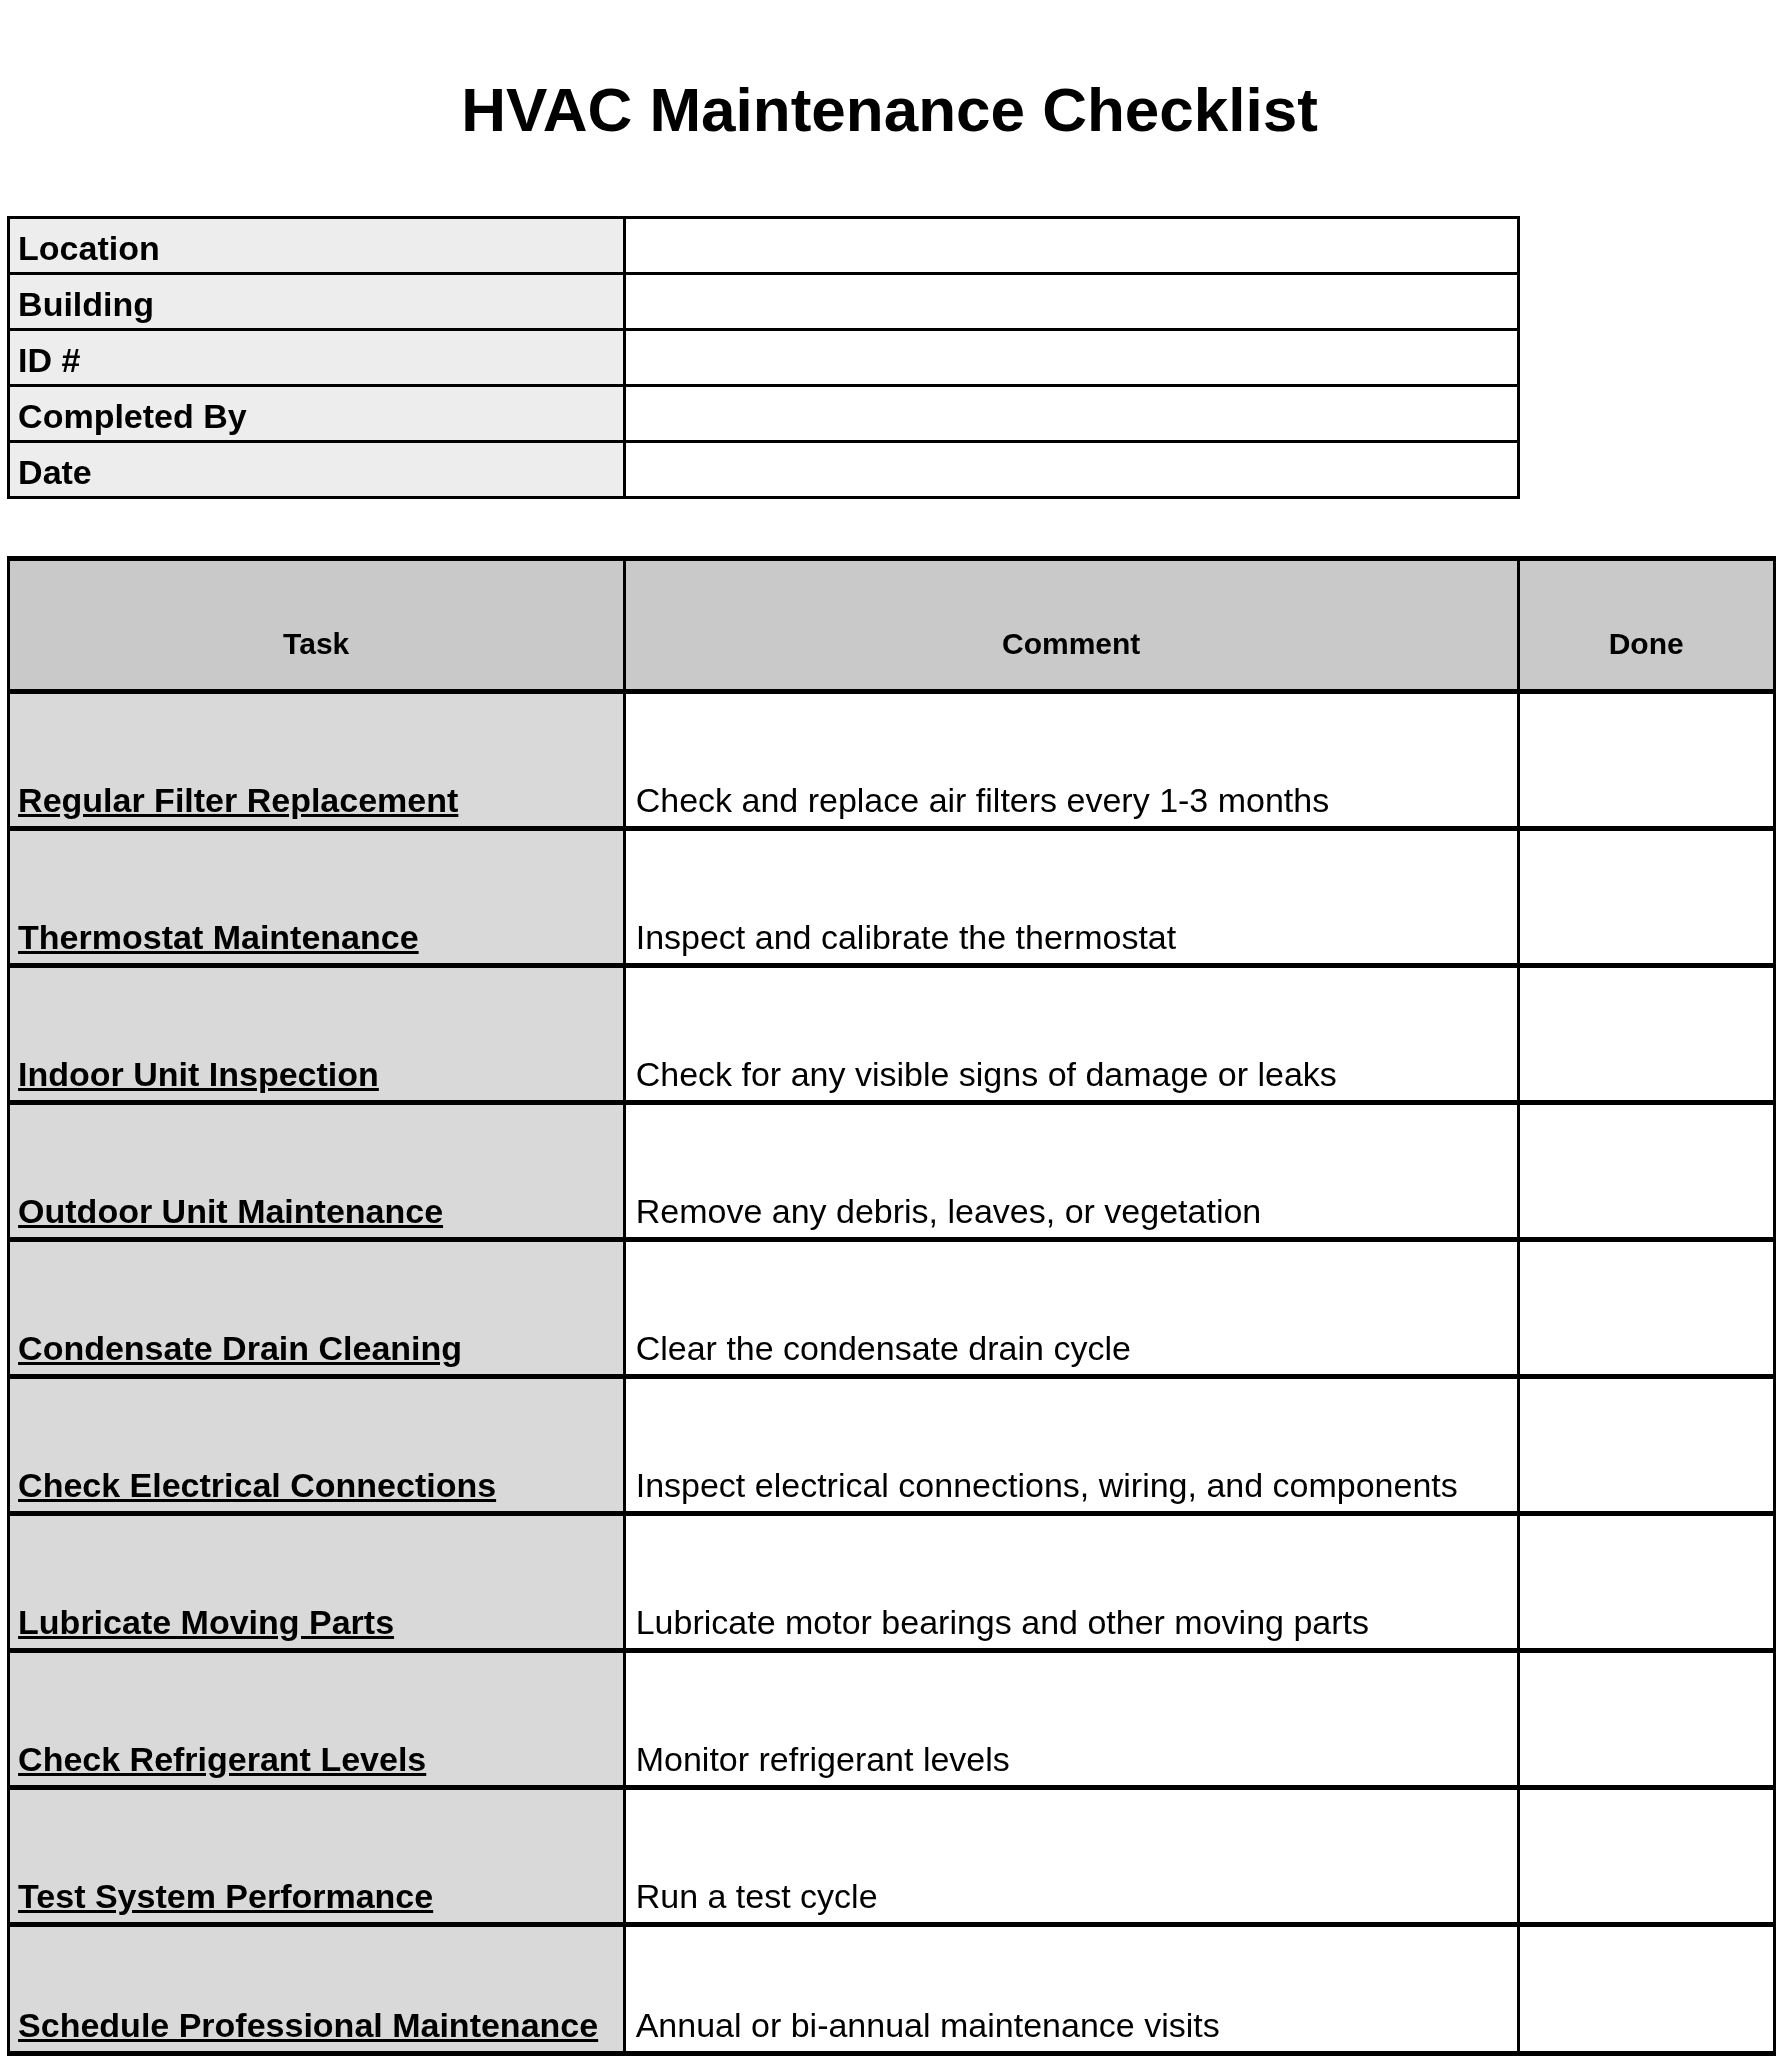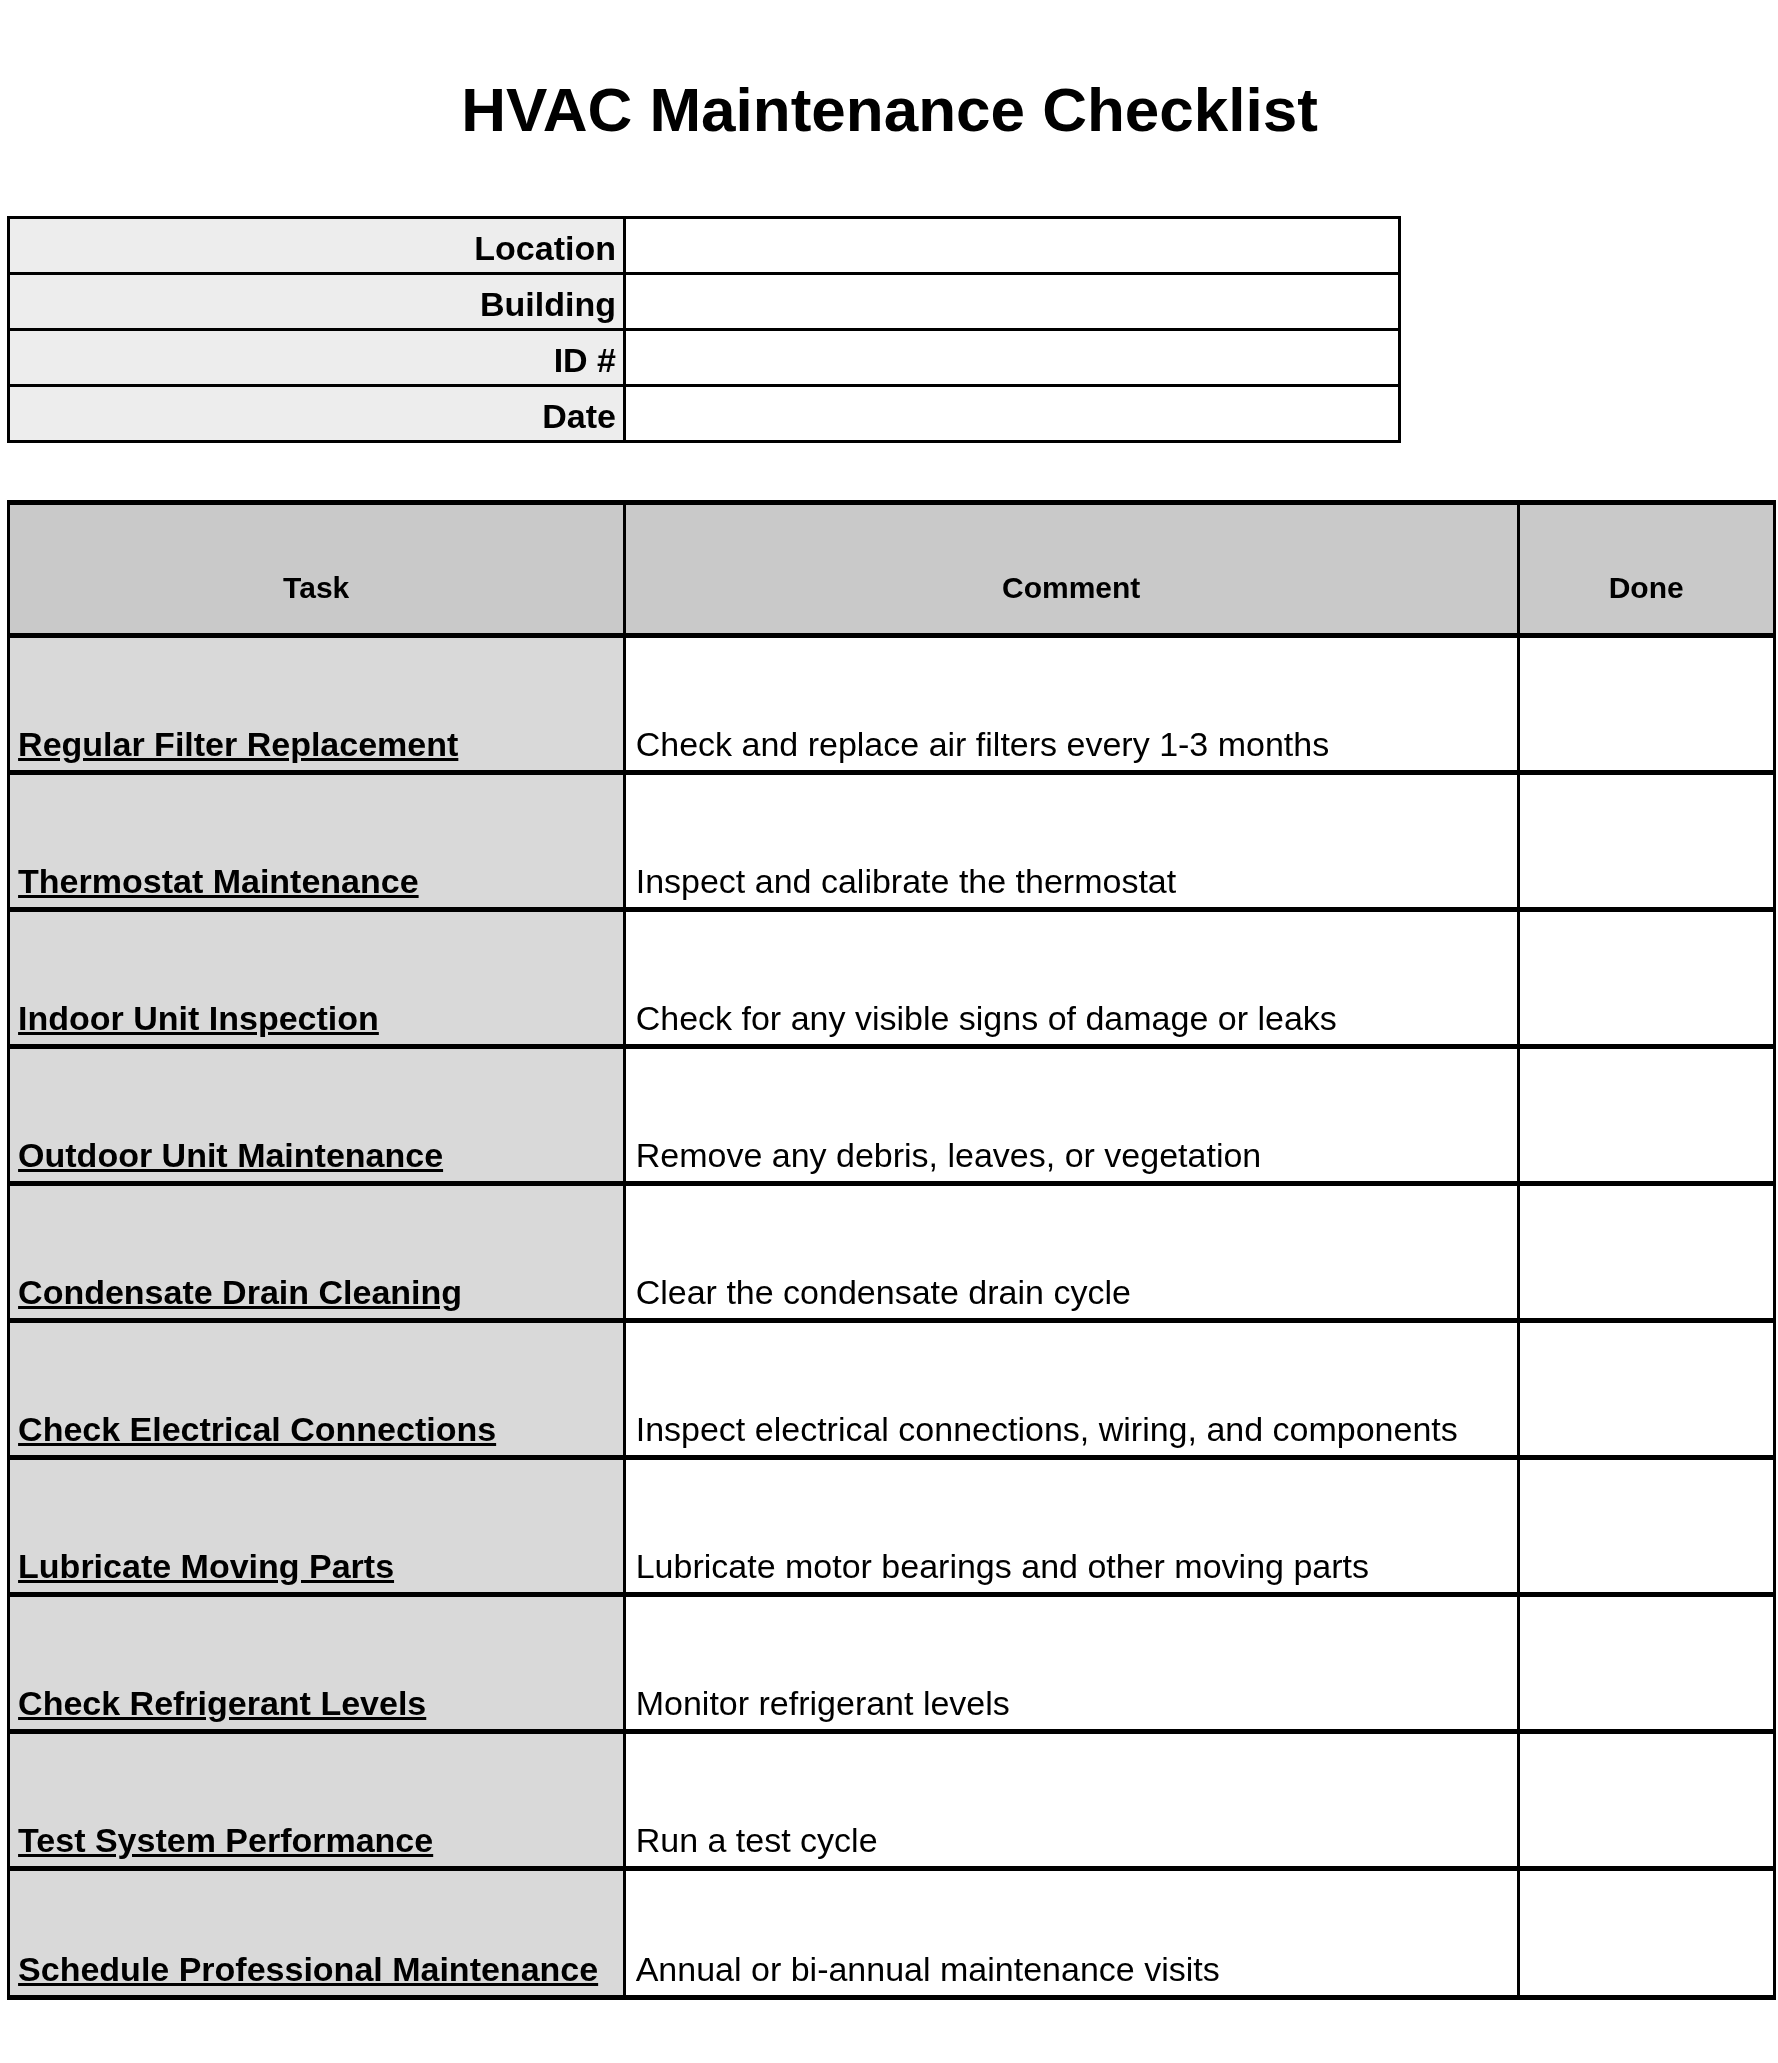--- a/index.html
+++ b/index.html
@@ -18,23 +18,22 @@
     margin-top:74px;
     text-align:center;
     font-size:62px;
     font-weight:bold;
     line-height:1.15;
     letter-spacing:0px;
   }
   table{border-collapse:collapse;table-layout:fixed;}
   
   table.info{
-    width:1394px;
+    width:1513px;
     margin:71px 6.7px 0 6.7px;
-    text-align:right;
   }
   table.info tr{height:56px;}
   table.info td{
     border:3.4px solid var(--border);
     font-size:34px;
     vertical-align:bottom;
     padding:0 6.7px 5px 8.4px;
     line-height:1.1;
   }
   table.info td.lbl{
@@ -95,20 +94,24 @@
       <tr>
         <td class="lbl">Location</td>
         <td class="val"></td>
       </tr>
       <tr>
         <td class="lbl">Building</td>
         <td class="val"></td>
       </tr>
       <tr>
         <td class="lbl">ID #</td>
+        <td class="val"></td>
+      </tr>
+      <tr>
+        <td class="lbl">Completed By</td>
         <td class="val"></td>
       </tr>
       <tr>
         <td class="lbl">Date</td>
         <td class="val"></td>
       </tr>
     </tbody>
   </table>
 
   <table class="main">

